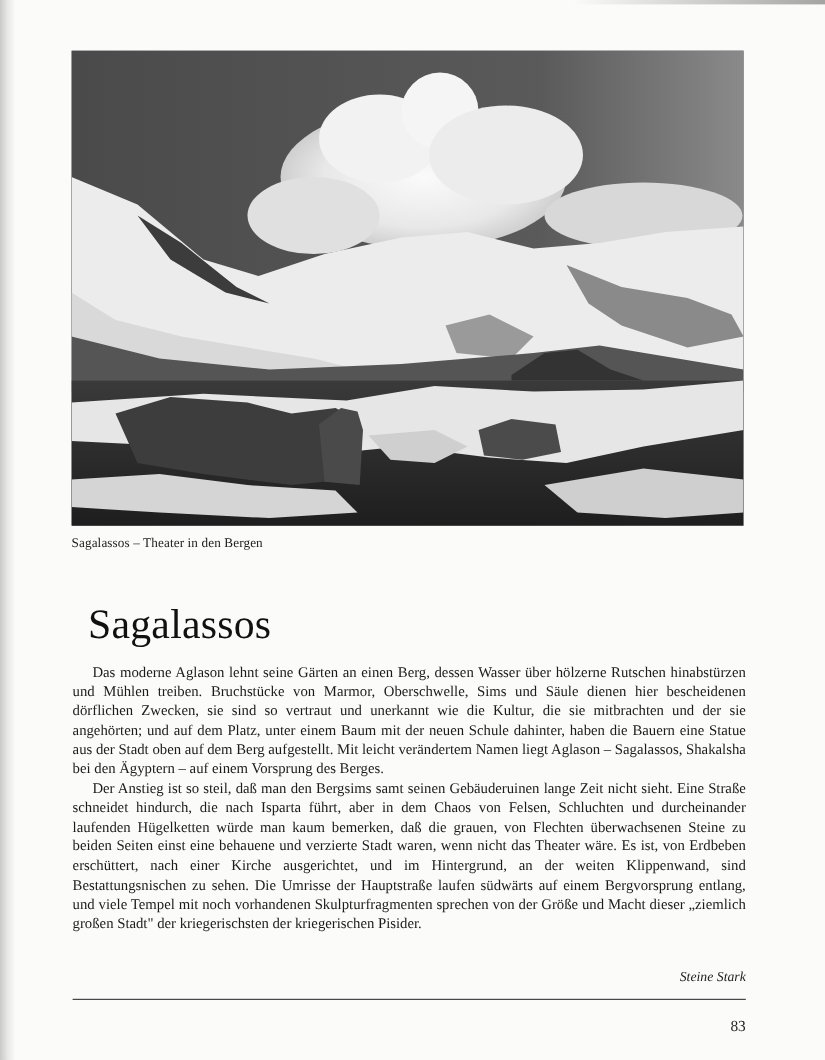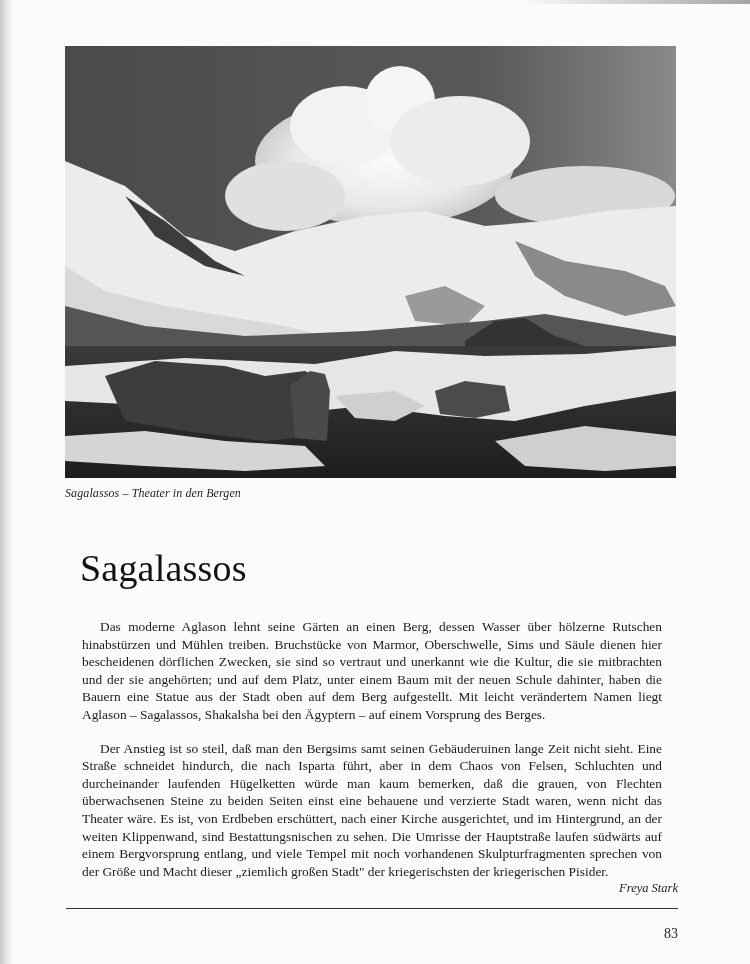--- a/index.html
+++ b/index.html
@@ -17,32 +17,32 @@
     position:absolute; left:520px; top:0; width:230px; height:4px;
     background:linear-gradient(to right,rgba(0,0,0,0),rgba(0,0,0,0.35));
   }
   .photo {
     position:absolute; left:65px; top:46px; width:611px; height:432px;
     overflow:hidden; background:#555;
   }
   .photo svg { display:block; width:100%; height:100%; }
   .caption {
     position:absolute; left:65px; top:486px;
-    font-style:italic; font-size:12px; letter-spacing:0.1px; color:#222;
+    font-size:12px; letter-spacing:0.1px; color:#222;
   }
   .title {
     position:absolute; left:64px; top:530px;
     font-size:38px; font-weight:normal; margin:16px; color:#111;
     letter-spacing:0.2px;
   }
   .body-text {
     position:absolute; left:66px; top:602px; width:612px;
     font-size:13.4px; line-height:17.6px; text-align:justify; color:#1b1b1b;
   }
-  .body-text p { margin:16px; text-indent:18px; }
+  .body-text p { margin:0; text-indent:18px; }
   .author {
     position:absolute; right:72px; top:881px;
     font-style:italic; font-size:12.5px; color:#222;
   }
   .rule {
     position:absolute; left:66px; top:908px; width:612px; height:1px;
     background:#333;
   }
   .page-num {
     position:absolute; right:72px; top:926px;
@@ -105,17 +105,17 @@
 
 <div class="caption">Sagalassos – Theater in den Bergen</div>
 
 <h1 class="title">Sagalassos</h1>
 
 <div class="body-text">
   <p>Das moderne Aglason lehnt seine Gärten an einen Berg, dessen Wasser über hölzerne Rutschen hinabstürzen und Mühlen treiben. Bruchstücke von Marmor, Oberschwelle, Sims und Säule dienen hier bescheidenen dörflichen Zwecken, sie sind so vertraut und unerkannt wie die Kultur, die sie mitbrachten und der sie angehörten; und auf dem Platz, unter einem Baum mit der neuen Schule dahinter, haben die Bauern eine Statue aus der Stadt oben auf dem Berg aufgestellt. Mit leicht verändertem Namen liegt Aglason – Sagalassos, Shakalsha bei den Ägyptern – auf einem Vorsprung des Berges.</p>
   <p>Der Anstieg ist so steil, daß man den Bergsims samt seinen Gebäuderuinen lange Zeit nicht sieht. Eine Straße schneidet hindurch, die nach Isparta führt, aber in dem Chaos von Felsen, Schluchten und durcheinander laufenden Hügelketten würde man kaum bemerken, daß die grauen, von Flechten überwachsenen Steine zu beiden Seiten einst eine behauene und verzierte Stadt waren, wenn nicht das Theater wäre. Es ist, von Erdbeben erschüttert, nach einer Kirche ausgerichtet, und im Hintergrund, an der weiten Klippenwand, sind Bestattungsnischen zu sehen. Die Umrisse der Hauptstraße laufen südwärts auf einem Bergvorsprung entlang, und viele Tempel mit noch vorhandenen Skulpturfragmenten sprechen von der Größe und Macht dieser „ziemlich großen Stadt" der kriegerischsten der kriegerischen Pisider.</p>
 </div>
 
-<div class="author">Freya Stark</div>
+<div class="author">Steine Stark</div>
 
 <div class="rule"></div>
 
 <div class="page-num">83</div>
 
 </body></html>

